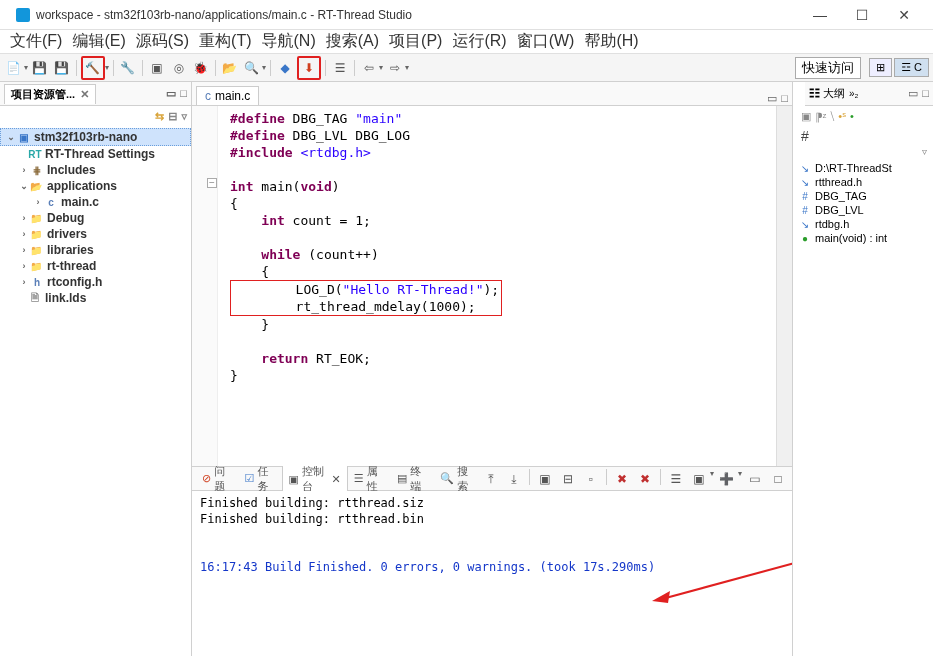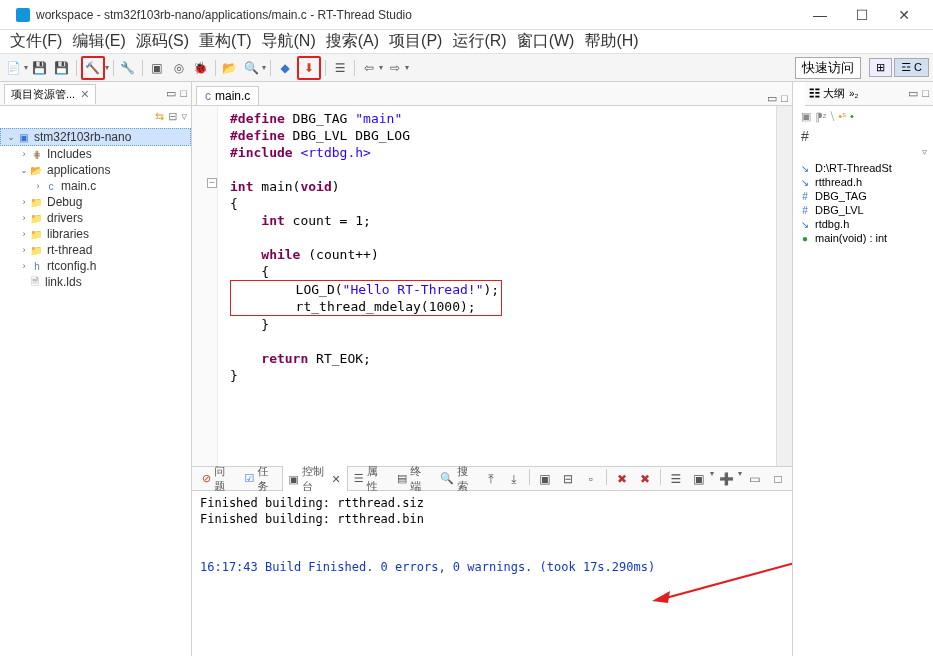--- a/index.html
+++ b/index.html
@@ -14,21 +14,21 @@
 .toolbar { height: 28px; display: flex; align-items: center; padding: 0 4px; gap: 2px; border-bottom: 1px solid #d0d0d0; background: #f5f5f5; }
 .tbtn { width: 20px; height: 20px; display: inline-flex; align-items: center; justify-content: center; font-size: 12px; color: #555; border-radius: 2px; }
 .tbtn.highlight { border: 2px solid #e02020; width: 24px; height: 24px; }
 .tdrop { font-size: 8px; color: #666; margin-left: -2px; }
 .tsep { width: 1px; height: 16px; background: #ccc; margin: 0 2px; }
 .quick-access { margin-left: auto; border: 1px solid #aaa; padding: 1px 6px; font-size: 13px; background: #fff; }
 .perspective { display: flex; gap: 2px; margin-left: 6px; }
 .perspective .pbtn { border: 1px solid #aaa; padding: 2px 6px; background: #eef; font-size: 11px; }
 .perspective .pbtn.active { background: #d0e0f0; }
 .main { display: flex; height: 574px; }
-.left-panel { width: 192px; border-right: 1px solid #d0d0d0; display: flex; flex-direction: column; }
+.left-panel { width: 192px; border-right: 1px solid #d0d0d0; display: flex; flex-direction: column; font-weight: bold; }
 .panel-header { height: 24px; display: flex; align-items: center; padding: 0 4px; border-bottom: 1px solid #d0d0d0; background: #f9f9f9; }
 .panel-header .tab { border: 1px solid #ccc; border-bottom: none; padding: 2px 6px; background: #fff; font-size: 11px; display: flex; align-items: center; gap: 3px; }
 .panel-header .icons { margin-left: auto; display: flex; gap: 4px; font-size: 11px; color: #666; }
 .panel-header .close-x { font-size: 11px; color: #777; margin-left: 2px; }
 .panel-toolbar { height: 20px; display: flex; justify-content: flex-end; align-items: center; padding: 0 4px; gap: 4px; }
 .panel-toolbar span { font-size: 11px; color: #888; }
 .tree { flex: 1; overflow: auto; padding: 2px 0; }
 .tree-item { display: flex; align-items: center; padding: 1px 4px; font-size: 12px; color: #333; white-space: nowrap; }
 .tree-item .twisty { width: 12px; font-size: 9px; color: #666; text-align: center; }
 .tree-item .ticon { width: 14px; height: 14px; margin-right: 3px; display: inline-flex; align-items: center; justify-content: center; font-size: 10px; }
@@ -144,20 +144,24 @@
       <span style="color:#d9a43a">⇆</span>
       <span>⊟</span>
       <span>▿</span>
     </div>
     <div class="tree">
       <div class="tree-item selected" style="padding-left:4px">
         <span class="twisty">⌄</span>
           <span class="ticon" style="color:#3a76c8">▣</span>
         <span>stm32f103rb-nano</span>
       </div>
+      <div class="tree-item" style="padding-left:28px">
+        <span class="ticon" style="color:#2aa8a8">RT</span>
+          <span>RT-Thread Settings</span>
+      </div>
       <div class="tree-item" style="padding-left:18px">
         <span class="twisty">›</span>
           <span class="ticon" style="color:#8a6a3a">⋕</span>
           <span>Includes</span>
       </div>
       <div class="tree-item" style="padding-left:18px">
         <span class="twisty">⌄</span>
           <span class="ticon folder">📂</span>
           <span>applications</span>
       </div>

